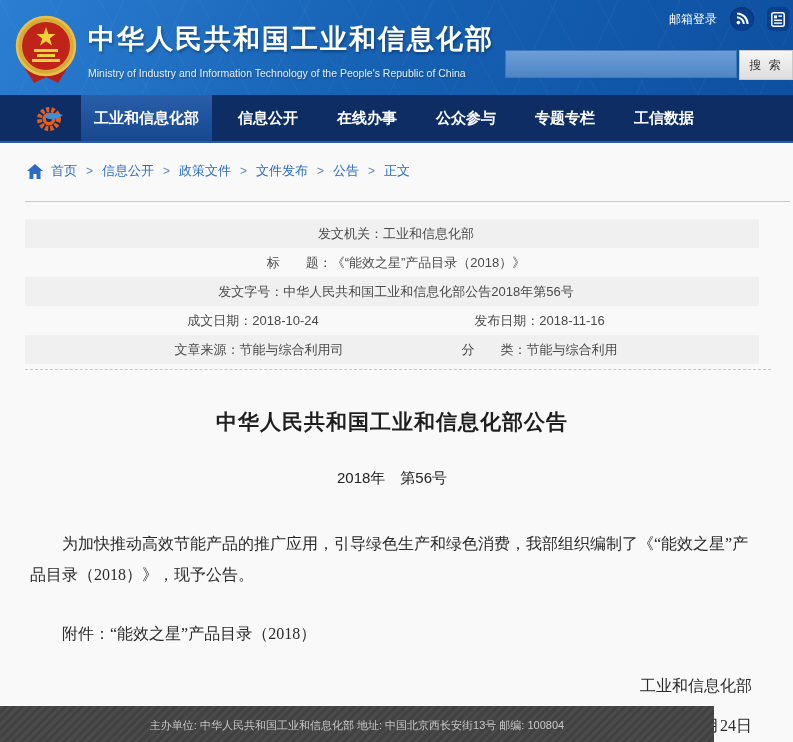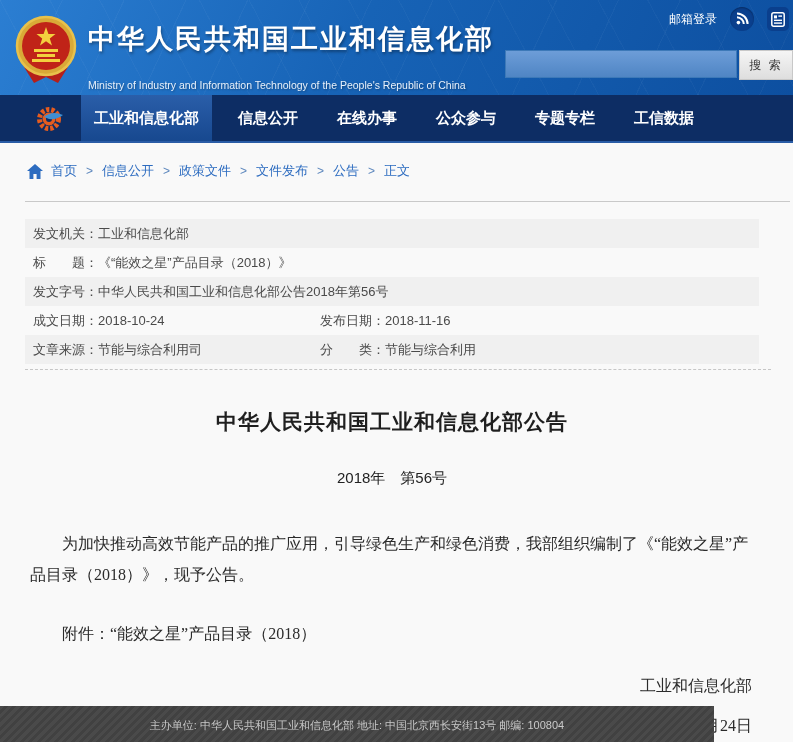--- a/index.html
+++ b/index.html
@@ -11,21 +11,21 @@
   .header {
     position: absolute; top: 0; left: 0; width: 793px; height: 95px;
     background:
       repeating-linear-gradient(115deg, rgba(255,255,255,0.035) 0 1px, transparent 1px 56px),
       repeating-linear-gradient(62deg, rgba(255,255,255,0.03) 0 1px, transparent 1px 44px),
       linear-gradient(115deg, #2b7ed2 0%, #1763b6 45%, #0d4fa0 100%);
   }
   .emblem { position: absolute; left: 14px; top: 15px; }
   .header-titles { position: absolute; left: 88px; top: 21px; color: #fff; }
   .header-title { font-size: 27px; font-weight: bold; letter-spacing: 2px; text-shadow: 1px 2px 3px rgba(0,0,0,0.35); }
-  .header-subtitle { font-size: 10.5px; margin-top: 22px; color: #e8f1fb; text-shadow: 1px 1px 2px rgba(0,0,0,0.3); }
+  .header-subtitle { font-size: 10.5px; margin-top: 10px; color: #e8f1fb; text-shadow: 1px 1px 2px rgba(0,0,0,0.3); }
   .topbar { position: absolute; top: 7px; right: 6px; display: flex; align-items: center; gap: 13px; padding-left: 48px; }
   .email-login { color: #ffffff; font-size: 12px; cursor: pointer; }
   .round-icon {
     width: 24px; height: 24px; border-radius: 50%; background: #0a3f8d;
     display: flex; align-items: center; justify-content: center; cursor: pointer;
     box-shadow: inset 0 1px 2px rgba(0,0,0,0.3);
   }
   .square-icon {
     width: 22px; height: 24px; border-radius: 5px; background: #0a3f8d;
     display: flex; align-items: center; justify-content: center; cursor: pointer;
@@ -70,21 +70,21 @@
 
   .breadcrumb-divider {
     position: absolute; top: 201px; left: 25px; width: 765px;
     border-top: 1px solid #c9c9c9;
   }
 
   
   .meta { position: absolute; top: 219px; left: 25px; width: 734px; }
   .meta-row {
     height: 29px; line-height: 29px; font-size: 13px; color: #4a4a4a;
-    padding-left: 8px; display: flex; white-space: nowrap;
+    padding-left: 8px; display: flex; white-space: nowrap; justify-content: center;
   }
   .meta-row.shaded { background: #f0f0f0; }
   .meta-pair-first { width: 287px; }
   .meta-label { color: #4a4a4a; }
   .meta-value { color: #4a4a4a; }
 
   .dashed-divider {
     position: absolute; top: 369px; left: 25px; width: 746px;
     border-top: 1px dashed #c6c6c6;
   }

